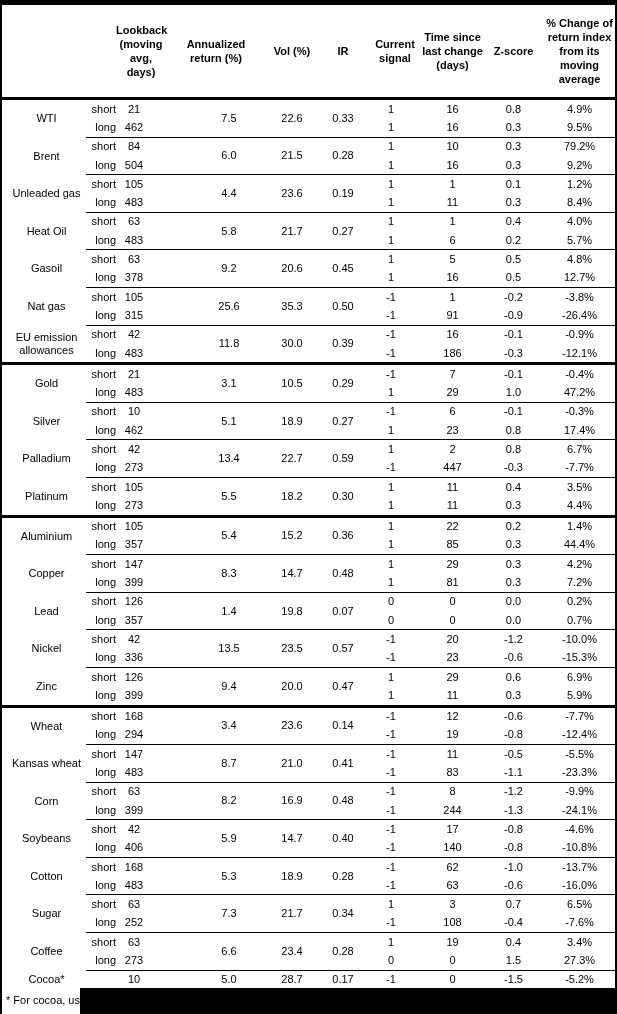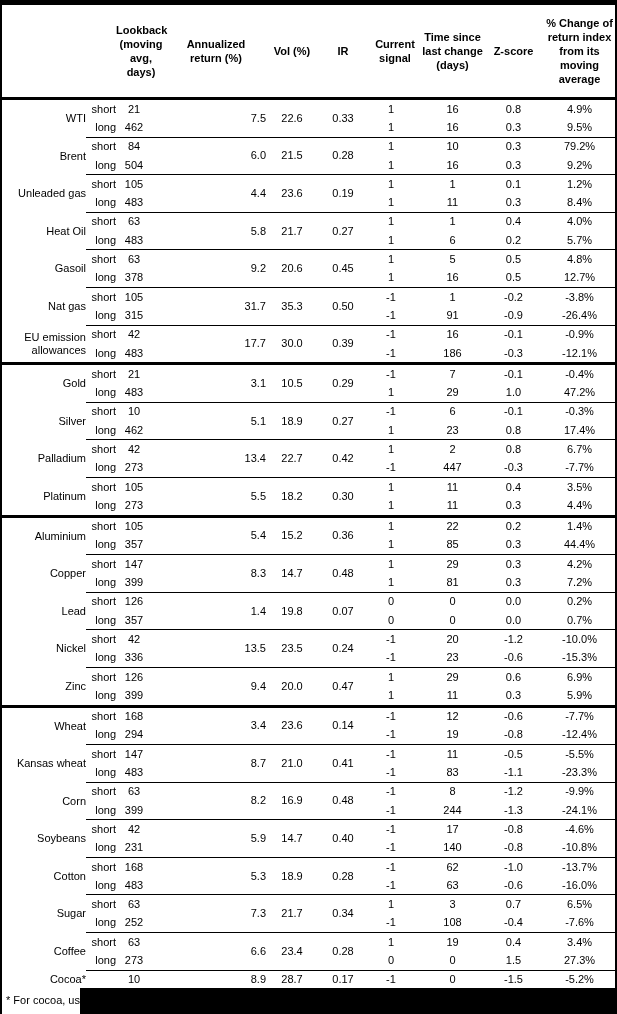--- a/index.html
+++ b/index.html
@@ -29,24 +29,24 @@
     white-space: pre-line;
     line-height: 1.28;
     border-bottom: 3px solid #000;
   }
   tbody td {
     height: 18.3px;
     text-align: center;
     vertical-align: middle;
     line-height: 1.0;
   }
-  td.name  { text-align: right; padding-left: 5px; line-height: 1.15; }
+  td.name  { text-align: center; padding-left: 5px; line-height: 1.15; }
   td.leg   { text-align: right; padding-left: 4px; }
   td.lookback { padding-right: 14px; }
-  td.ann   { padding-left: 26px; text-align: right; }
+  td.ann   { padding-left: 26px; }
   td.signal { padding-right: 8px; }
   
   tr.c-first td { border-top: 1px solid #000; }
   tr.c-first td.name { border-top: none; }
   
   tr.g-first td, tr.g-first td.name { border-top: 3px solid #000; }
   
   tr.t-last td, tr.t-last td.name { border-bottom: 6px solid #0f766e; }
   .footnote {
     position: absolute;
@@ -206,41 +206,41 @@
           <td class="lookback">378</td>
           <td class="signal">1</td>
           <td class="time">16</td>
           <td class="z">0.5</td>
           <td class="pct">12.7%</td>
         </tr>
         <tr class="c-first">
           <td class="name" rowspan="2">Nat gas</td>
           <td class="leg">short</td>
           <td class="lookback">105</td>
-          <td class="ann" rowspan="2">31.7</td>
+          <td class="ann" rowspan="2">25.6</td>
           <td class="vol" rowspan="2">35.3</td>
           <td class="ir" rowspan="2">0.50</td>
           <td class="signal">-1</td>
           <td class="time">1</td>
           <td class="z">-0.2</td>
           <td class="pct">-3.8%</td>
         </tr>
         <tr>
           <td class="leg">long</td>
           <td class="lookback">315</td>
           <td class="signal">-1</td>
           <td class="time">91</td>
           <td class="z">-0.9</td>
           <td class="pct">-26.4%</td>
         </tr>
         <tr class="c-first">
           <td class="name" rowspan="2">EU emission allowances</td>
           <td class="leg">short</td>
           <td class="lookback">42</td>
-          <td class="ann" rowspan="2">17.7</td>
+          <td class="ann" rowspan="2">11.8</td>
           <td class="vol" rowspan="2">30.0</td>
           <td class="ir" rowspan="2">0.39</td>
           <td class="signal">-1</td>
           <td class="time">16</td>
           <td class="z">-0.1</td>
           <td class="pct">-0.9%</td>
         </tr>
         <tr>
           <td class="leg">long</td>
           <td class="lookback">483</td>
@@ -288,21 +288,21 @@
           <td class="time">23</td>
           <td class="z">0.8</td>
           <td class="pct">17.4%</td>
         </tr>
         <tr class="c-first">
           <td class="name" rowspan="2">Palladium</td>
           <td class="leg">short</td>
           <td class="lookback">42</td>
           <td class="ann" rowspan="2">13.4</td>
           <td class="vol" rowspan="2">22.7</td>
-          <td class="ir" rowspan="2">0.42</td>
+          <td class="ir" rowspan="2">0.59</td>
           <td class="signal">1</td>
           <td class="time">2</td>
           <td class="z">0.8</td>
           <td class="pct">6.7%</td>
         </tr>
         <tr>
           <td class="leg">long</td>
           <td class="lookback">273</td>
           <td class="signal">-1</td>
           <td class="time">447</td>
@@ -388,21 +388,21 @@
           <td class="time">0</td>
           <td class="z">0.0</td>
           <td class="pct">0.7%</td>
         </tr>
         <tr class="c-first">
           <td class="name" rowspan="2">Nickel</td>
           <td class="leg">short</td>
           <td class="lookback">42</td>
           <td class="ann" rowspan="2">13.5</td>
           <td class="vol" rowspan="2">23.5</td>
-          <td class="ir" rowspan="2">0.24</td>
+          <td class="ir" rowspan="2">0.57</td>
           <td class="signal">-1</td>
           <td class="time">20</td>
           <td class="z">-1.2</td>
           <td class="pct">-10.0%</td>
         </tr>
         <tr>
           <td class="leg">long</td>
           <td class="lookback">336</td>
           <td class="signal">-1</td>
           <td class="time">23</td>
@@ -496,21 +496,21 @@
           <td class="ann" rowspan="2">5.9</td>
           <td class="vol" rowspan="2">14.7</td>
           <td class="ir" rowspan="2">0.40</td>
           <td class="signal">-1</td>
           <td class="time">17</td>
           <td class="z">-0.8</td>
           <td class="pct">-4.6%</td>
         </tr>
         <tr>
           <td class="leg">long</td>
-          <td class="lookback">231</td>
+          <td class="lookback">406</td>
           <td class="signal">-1</td>
           <td class="time">140</td>
           <td class="z">-0.8</td>
           <td class="pct">-10.8%</td>
         </tr>
         <tr class="c-first">
           <td class="name" rowspan="2">Cotton</td>
           <td class="leg">short</td>
           <td class="lookback">168</td>
           <td class="ann" rowspan="2">5.3</td>
@@ -566,21 +566,21 @@
           <td class="lookback">273</td>
           <td class="signal">0</td>
           <td class="time">0</td>
           <td class="z">1.5</td>
           <td class="pct">27.3%</td>
         </tr>
         <tr class="c-first t-last">
           <td class="name">Cocoa*</td>
           <td class="leg"></td>
           <td class="lookback">10</td>
-          <td class="ann">8.9</td>
+          <td class="ann">5.0</td>
           <td class="vol">28.7</td>
           <td class="ir">0.17</td>
           <td class="signal">-1</td>
           <td class="time">0</td>
           <td class="z">-1.5</td>
           <td class="pct">-5.2%</td>
         </tr>
       </tbody>
   </table>
 

